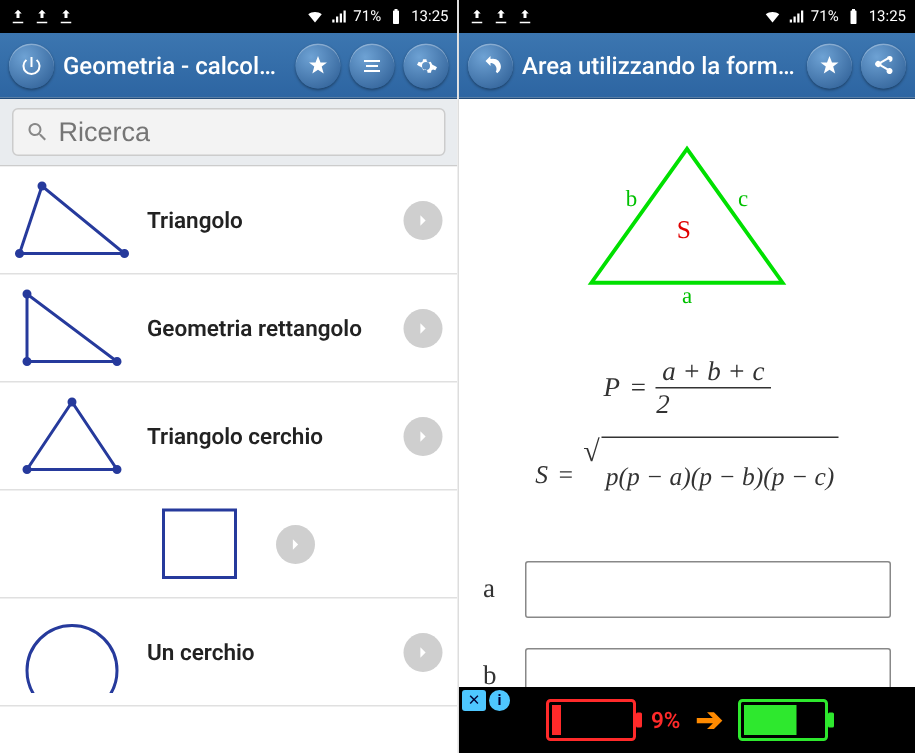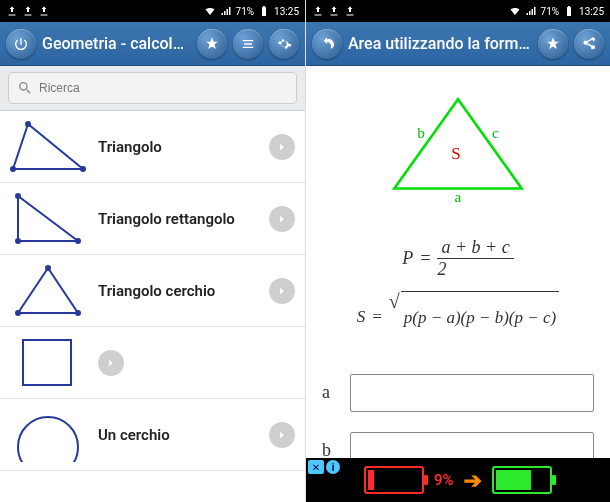--- a/index.html
+++ b/index.html
@@ -15,25 +15,25 @@
 
   
   .app-bar { height: 44px; background: linear-gradient(#3c76b0,#2d65a2); color: #fff; display: flex; align-items: center; padding: 0 6px; gap: 6px; border-bottom: 1px solid #1f4a7a; }
   .app-bar .title { flex: 1; font-size: 16px; font-weight: 500; white-space: nowrap; overflow: hidden; text-overflow: ellipsis; }
   .circ-btn { width: 30px; height: 30px; border-radius: 50%; background: radial-gradient(circle at 35% 30%, #6ea2d4, #2a5a91); display: flex; align-items: center; justify-content: center; box-shadow: 0 1px 2px rgba(0,0,0,.4), inset 0 1px 0 rgba(255,255,255,.3); cursor: pointer; }
   .circ-btn svg { width: 16px; height: 16px; fill: #fff; }
 
   
   .search-wrap { padding: 6px 8px; background:#e9ecef; border-bottom:1px solid #ccc;}
   .search-box { height: 32px; background: #f3f3f3; border: 1px solid #ccc; border-radius: 4px; display: flex; align-items: center; padding: 0 8px; gap: 6px; color:#777; }
-  .search-box input { border: 0; background: transparent; flex: 1; font-size: 12px; outline: none; color:#555; }
+  .search-box input { border: 0; background: transparent; flex: 1; font-size: 18px; outline: none; color:#555; }
 
   
   .list { flex: 1; overflow: hidden; background:#fff;}
-  .row { height: 72px; display: flex; align-items: center; border-bottom: 1px solid #e0e0e0; padding: 0 10px 0 8px; gap: 10px; cursor: pointer; }
+  .row { height: 72px; display: flex; align-items: center; border-bottom: 1px solid #e0e0e0; padding: 0 10px 0 8px; gap: 10px; cursor: pointer; justify-content: center; }
   .row .shape { width: 80px; height: 60px; display:flex; align-items:center; justify-content:center; }
   .row .shape svg { stroke: #263a9c; stroke-width:2; fill:none; }
   .row .label { flex:1; font-size: 15px; font-weight: 600; color:#222;}
   .row .chev { width: 26px; height: 26px; border-radius: 50%; background: #cfcfcf; display:flex; align-items:center; justify-content:center; }
   .row .chev svg { width:14px; height:14px; fill:#fff;}
 
   
   .content { flex:1; background:#fff; padding: 10px 0 0 0; overflow:hidden;}
   .tri-wrap { display:flex; justify-content:center; padding:10px 0 6px 0;}
   .tri-wrap svg { width: 170px; height: 120px; }
@@ -146,21 +146,21 @@
       </div>
       <div class="row">
         <div class="shape">
           <svg viewBox="0 0 80 55">
               <polygon points="10,5 10,50 70,50"></polygon>
               <circle cx="10" cy="5" r="2" fill="#263a9c"></circle>
               <circle cx="10" cy="50" r="2" fill="#263a9c"></circle>
               <circle cx="70" cy="50" r="2" fill="#263a9c"></circle>
             </svg>
         </div>
-        <div class="label">Triangolo rettangolo</div>
+        <div class="label">Geometria rettangolo</div>
         <div class="chev">
             <svg viewBox="0 0 24 24">
               <path d="M9 6l6 6-6 6z"></path>
             </svg>
           </div>
       </div>
       <div class="row">
         <div class="shape">
           <svg viewBox="0 0 80 55">
               <polygon points="40,5 10,50 70,50"></polygon>

